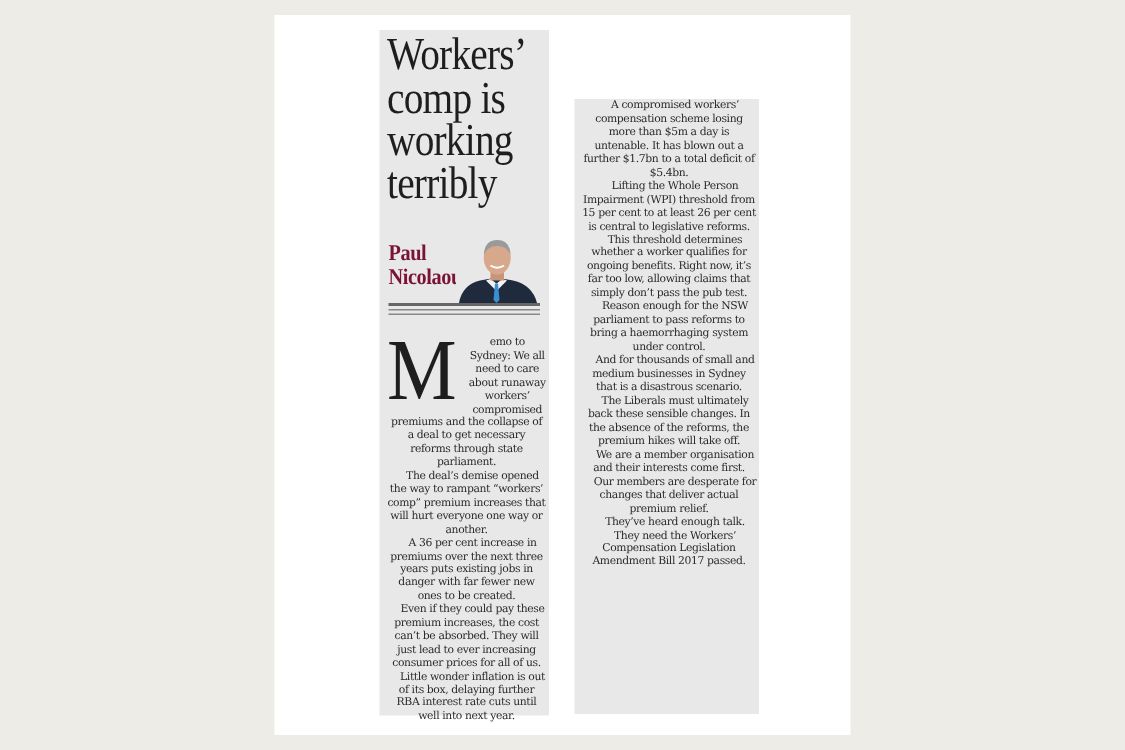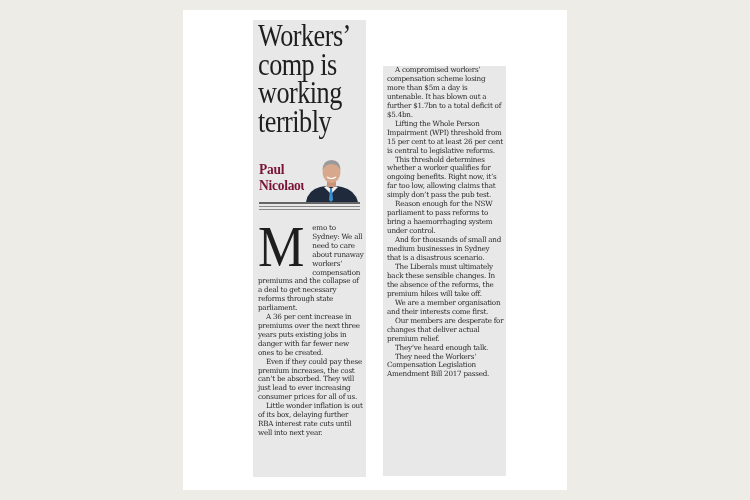--- a/index.html
+++ b/index.html
@@ -32,21 +32,21 @@
   .body-left {
     position:absolute; left:258px; top:224px; width:106px;
     font-family:"DejaVu Serif", serif; font-size:7.2px; line-height:8.9px; color:#2a2a2a;
     letter-spacing:-0.25px;
   }
   .body-right {
     position:absolute; left:387px; top:66px; width:118px;
     font-family:"DejaVu Serif", serif; font-size:7.2px; line-height:8.95px; color:#2a2a2a;
     letter-spacing:-0.25px;
   }
-  p { margin:0; text-indent:8px; }
+  p { margin:0; text-indent:8px;text-align:center; }
   p.first { text-indent:0; }
   .dropcap {
     float:left; font-family:"Liberation Serif", serif; font-size:58px; line-height:44px;
     height:44px; margin:1px 3px 0 0; color:#1e1e1e; transform:scaleX(0.9); transform-origin:left top;
   }
   .signoff { font-weight:bold; text-indent:8px; }
 </style>
 </head>
 <body>
 
@@ -77,21 +77,22 @@
   <path d="M23 21 Q27.5 24 32 21" stroke="#ffffff" stroke-width="1.2" fill="none"></path>
 </svg>
 
 <div class="rules">
   <div></div>
     <div></div>
     <div></div>
 </div>
 
 <div class="body-left">
-  <p class="first"><span class="dropcap">M</span><span>emo to Sydney: We all need to care about runaway workers’ compensation premiums and the collapse of a deal to get necessary reforms through state parliament.</span></p>
+  <p class="first"><span class="dropcap">M</span><span>emo to Sydney: We all need to care about runaway workers’ compromised premiums and the collapse of a deal to get necessary reforms through state parliament.</span></p>
+  <p>The deal’s demise opened the way to rampant “workers’ comp” premium increases that will hurt everyone one way or another.</p>
   <p>A 36 per cent increase in premiums over the next three years puts existing jobs in danger with far fewer new ones to be created.</p>
   <p>Even if they could pay these premium increases, the cost can’t be absorbed. They will just lead to ever increasing consumer prices for all of us.</p>
   <p>Little wonder inflation is out of its box, delaying further RBA interest rate cuts until well into next year.</p>
 </div>
 
 <div class="body-right">
   <p>A compromised workers’ compensation scheme losing more than $5m a day is untenable. It has blown out a further $1.7bn to a total deficit of $5.4bn.</p>
   <p>Lifting the Whole Person Impairment (WPI) threshold from 15 per cent to at least 26 per cent is central to legislative reforms.</p>
   <p>This threshold determines whether a worker qualifies for ongoing benefits. Right now, it’s far too low, allowing claims that simply don’t pass the pub test.</p>
   <p>Reason enough for the NSW parliament to pass reforms to bring a haemorrhaging system under control.</p>

